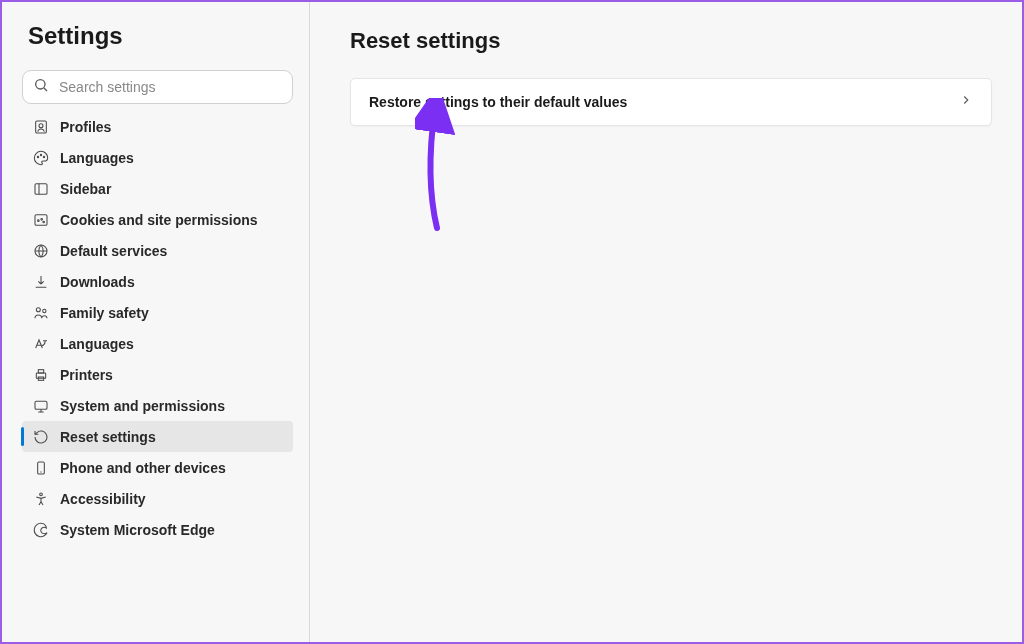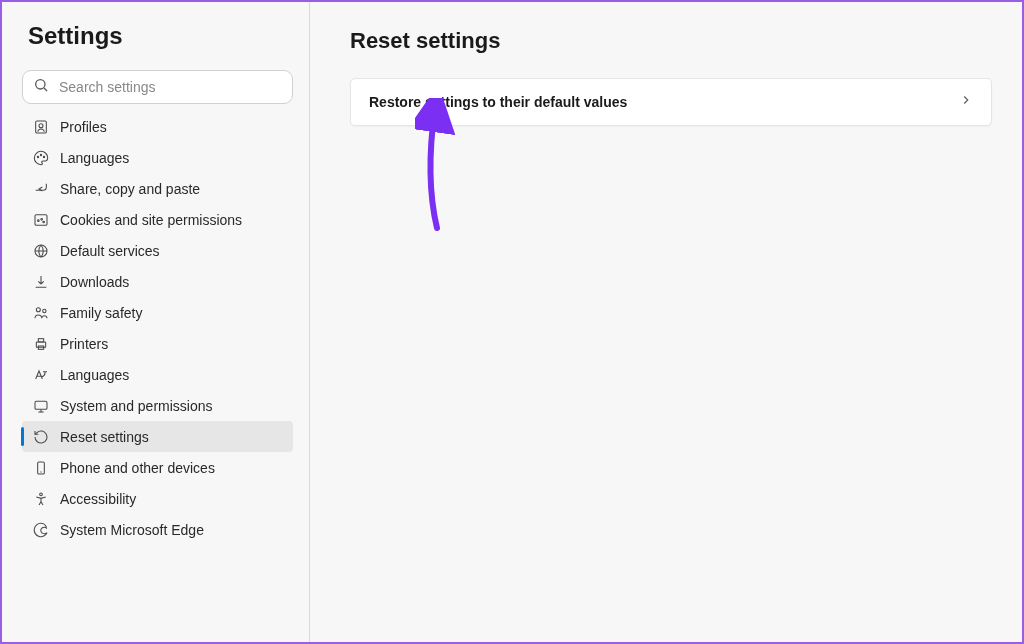--- a/index.html
+++ b/index.html
@@ -54,20 +54,21 @@
       background: transparent;
     }
     .search-input::placeholder {
       color: #888;
     }
     .sidebar-list {
       list-style: none;
       display: flex;
       flex-direction: column;
       gap: 0px;
+      font-weight: bold;
     }
     .sidebar-item {
       display: flex;
       align-items: center;
       padding: 6px 8px 6px 10px;
       border-radius: 4px;
       cursor: pointer;
       font-size: 14px;
       color: #292929;
       height: 31px;
@@ -166,25 +167,25 @@
             <circle cx="7.5" cy="10.5" r="1"></circle>
             <circle cx="12" cy="7.5" r="1"></circle>
             <circle cx="16.5" cy="10.5" r="1"></circle>
           </svg>
       </span>
       <span class="sidebar-item-label">Languages</span>
     </li>
     <li class="sidebar-item">
       <span class="icon-wrap">
         <svg width="16" height="16" viewBox="0 0 24 24" fill="none" stroke="currentColor" stroke-width="1.6">
-            <path d="M14 9l-5 3 5 3"></path>
-            <path d="M20 4v5a5 5 0 0 1-5 5H4"></path>
-          </svg>
-      </span>
-      <span class="sidebar-item-label">Share, copy and paste</span>
+            <rect x="3" y="4" width="18" height="16" rx="2"></rect>
+            <line x1="9" y1="4" x2="9" y2="20"></line>
+          </svg>
+      </span>
+      <span class="sidebar-item-label">Sidebar</span>
     </li>
     <li class="sidebar-item">
       <span class="icon-wrap">
         <svg width="16" height="16" viewBox="0 0 24 24" fill="none" stroke="currentColor" stroke-width="1.6">
             <rect x="3" y="4" width="18" height="16" rx="2"></rect>
             <circle cx="8" cy="13" r="1.2"></circle>
             <circle cx="13" cy="11" r="1.2"></circle>
             <circle cx="16" cy="15" r="1.2"></circle>
           </svg>
       </span>
@@ -213,34 +214,34 @@
             <circle cx="8" cy="7" r="3"></circle>
             <circle cx="17" cy="9" r="2.5"></circle>
             <path d="M3 20c0-3 2-5 5-5s5 2 5 5M13 20c0-2 2-4 4-4s4 2 4 4"></path>
           </svg>
       </span>
       <span class="sidebar-item-label">Family safety</span>
     </li>
     <li class="sidebar-item">
       <span class="icon-wrap">
         <svg width="16" height="16" viewBox="0 0 24 24" fill="none" stroke="currentColor" stroke-width="1.6">
+            <path d="M4 18l5-12 5 12M6 14h6M15 7h6M18 7v2c0 3-2 5-5 6"></path>
+          </svg>
+      </span>
+      <span class="sidebar-item-label">Languages</span>
+    </li>
+    <li class="sidebar-item">
+      <span class="icon-wrap">
+        <svg width="16" height="16" viewBox="0 0 24 24" fill="none" stroke="currentColor" stroke-width="1.6">
             <rect x="5" y="9" width="14" height="8" rx="1"></rect>
             <rect x="8" y="4" width="8" height="5"></rect>
             <rect x="8" y="15" width="8" height="5"></rect>
           </svg>
       </span>
       <span class="sidebar-item-label">Printers</span>
-    </li>
-    <li class="sidebar-item">
-      <span class="icon-wrap">
-        <svg width="16" height="16" viewBox="0 0 24 24" fill="none" stroke="currentColor" stroke-width="1.6">
-            <path d="M4 18l5-12 5 12M6 14h6M15 7h6M18 7v2c0 3-2 5-5 6"></path>
-          </svg>
-      </span>
-      <span class="sidebar-item-label">Languages</span>
     </li>
     <li class="sidebar-item">
       <span class="icon-wrap">
         <svg width="16" height="16" viewBox="0 0 24 24" fill="none" stroke="currentColor" stroke-width="1.6">
             <rect x="3" y="5" width="18" height="12" rx="2"></rect>
             <line x1="8" y1="21" x2="16" y2="21"></line>
             <line x1="12" y1="17" x2="12" y2="21"></line>
           </svg>
       </span>
       <span class="sidebar-item-label">System and permissions</span>

